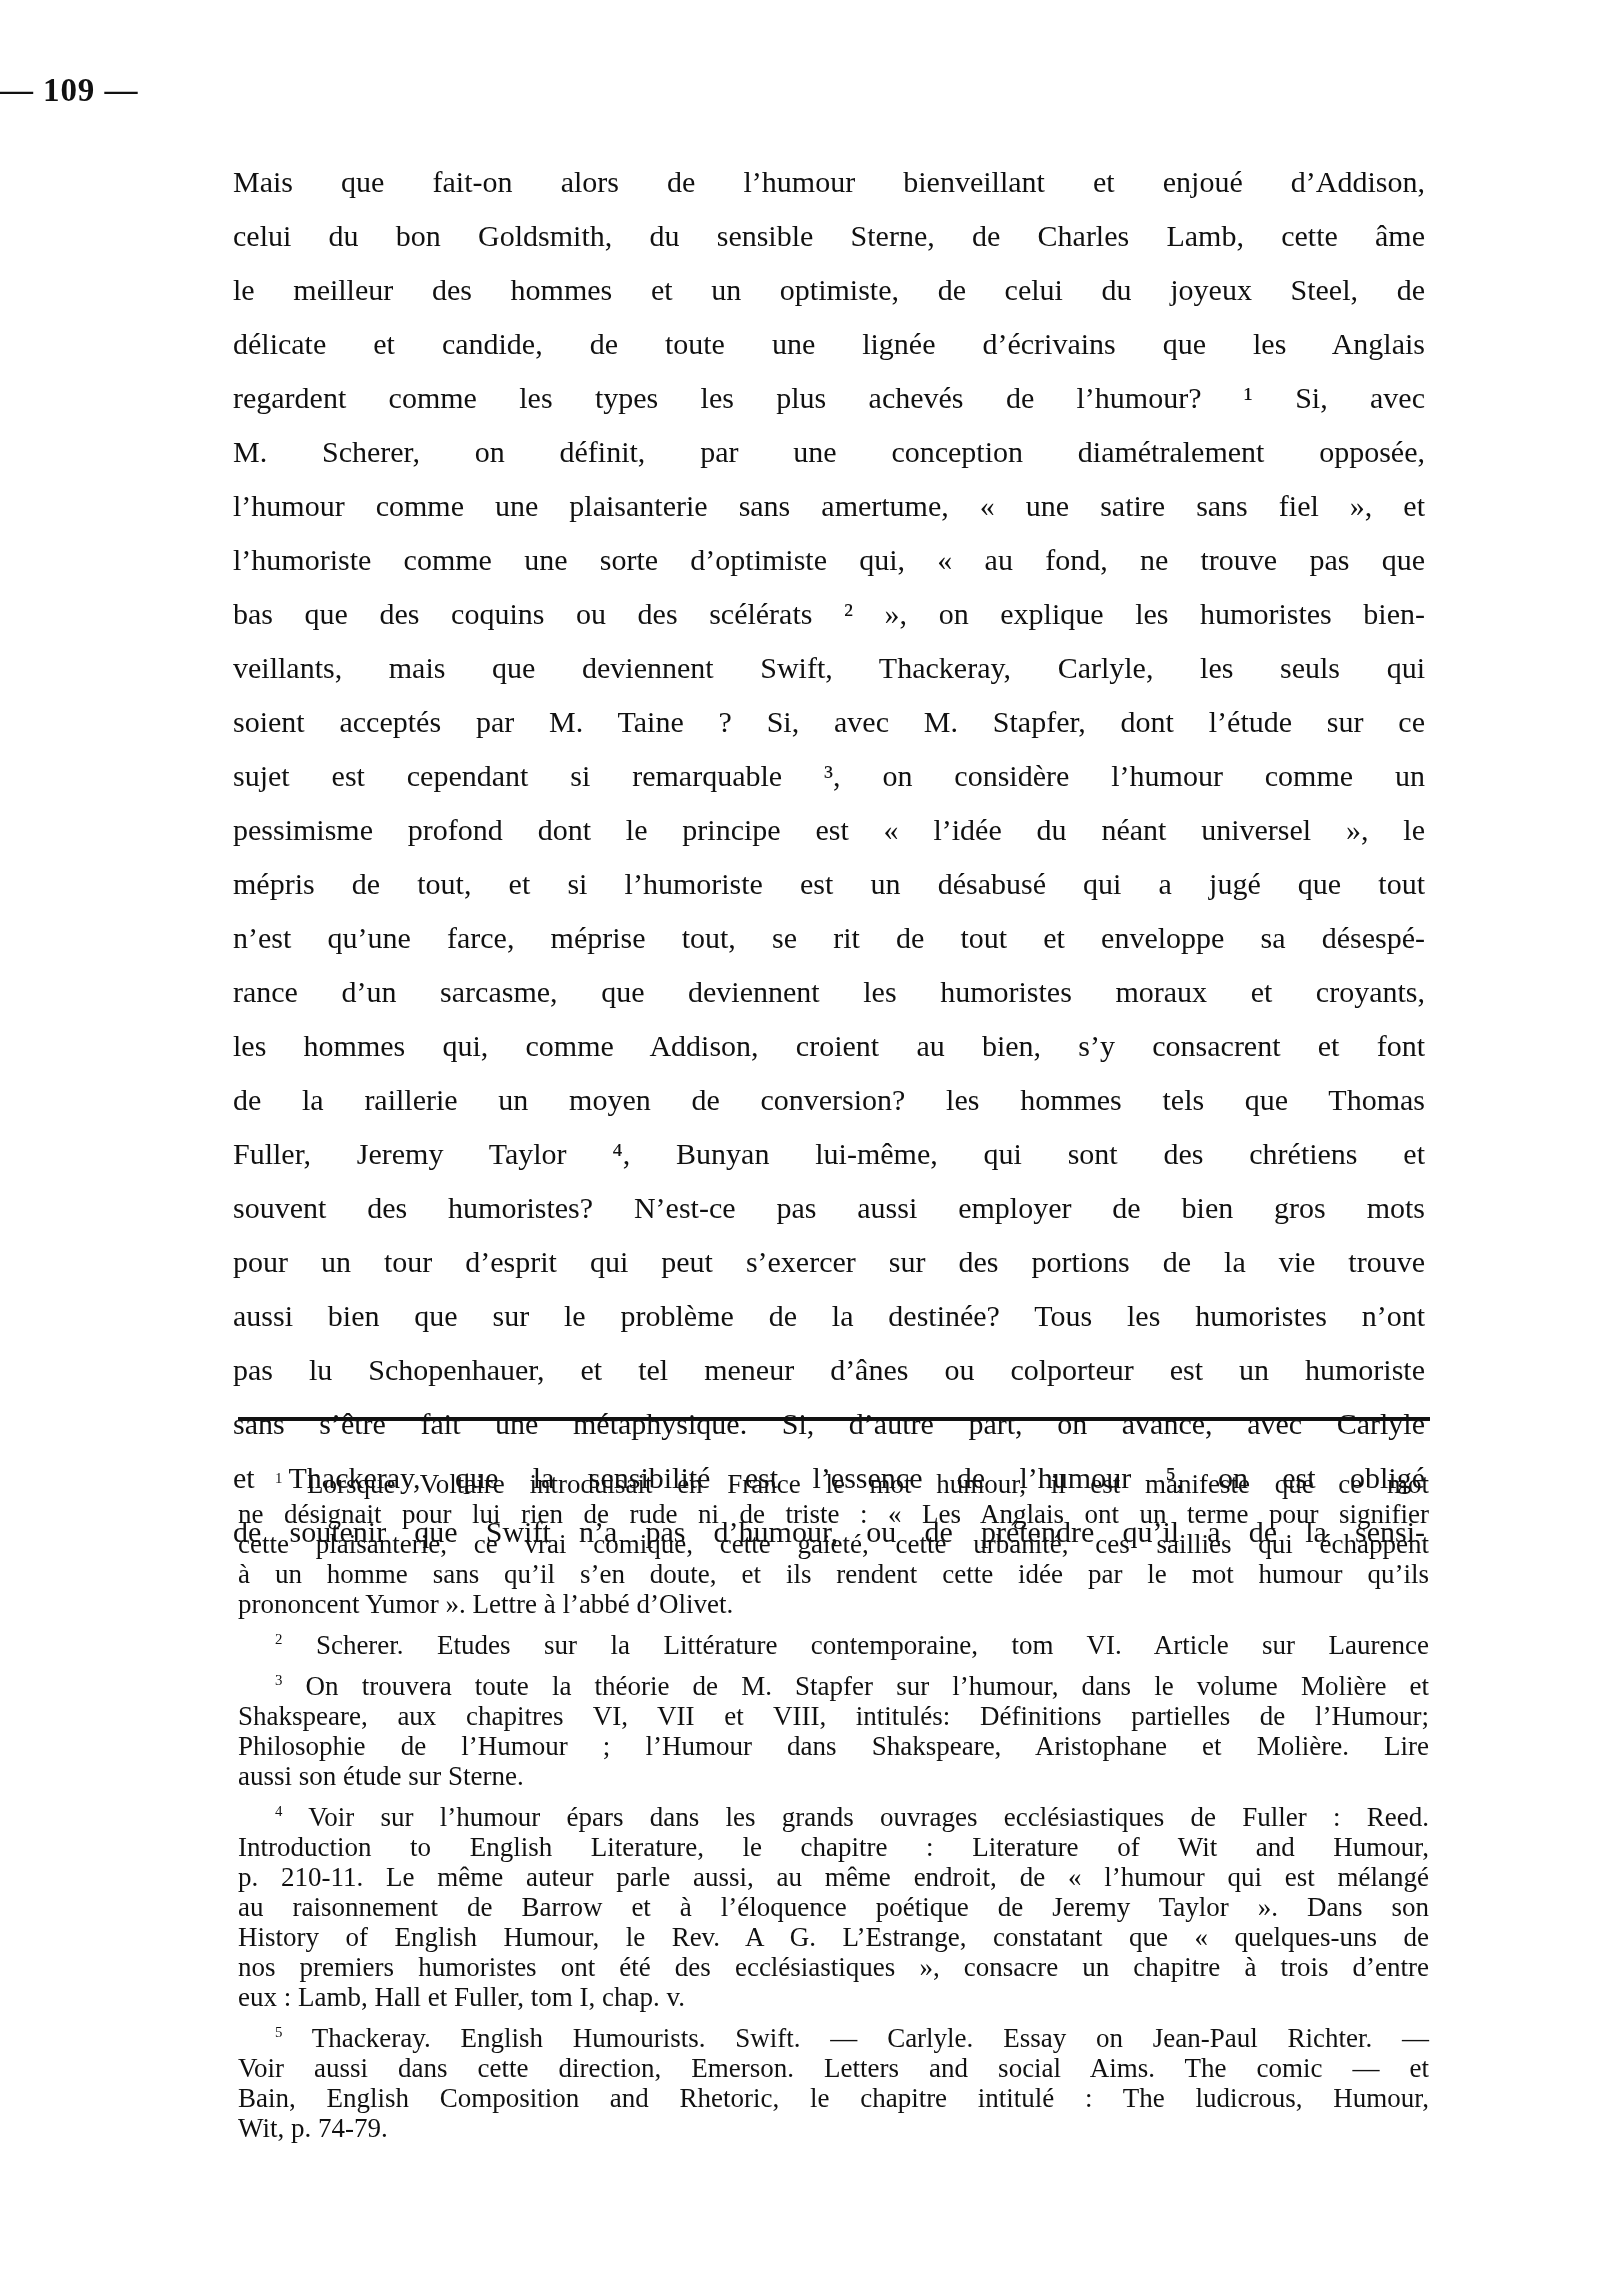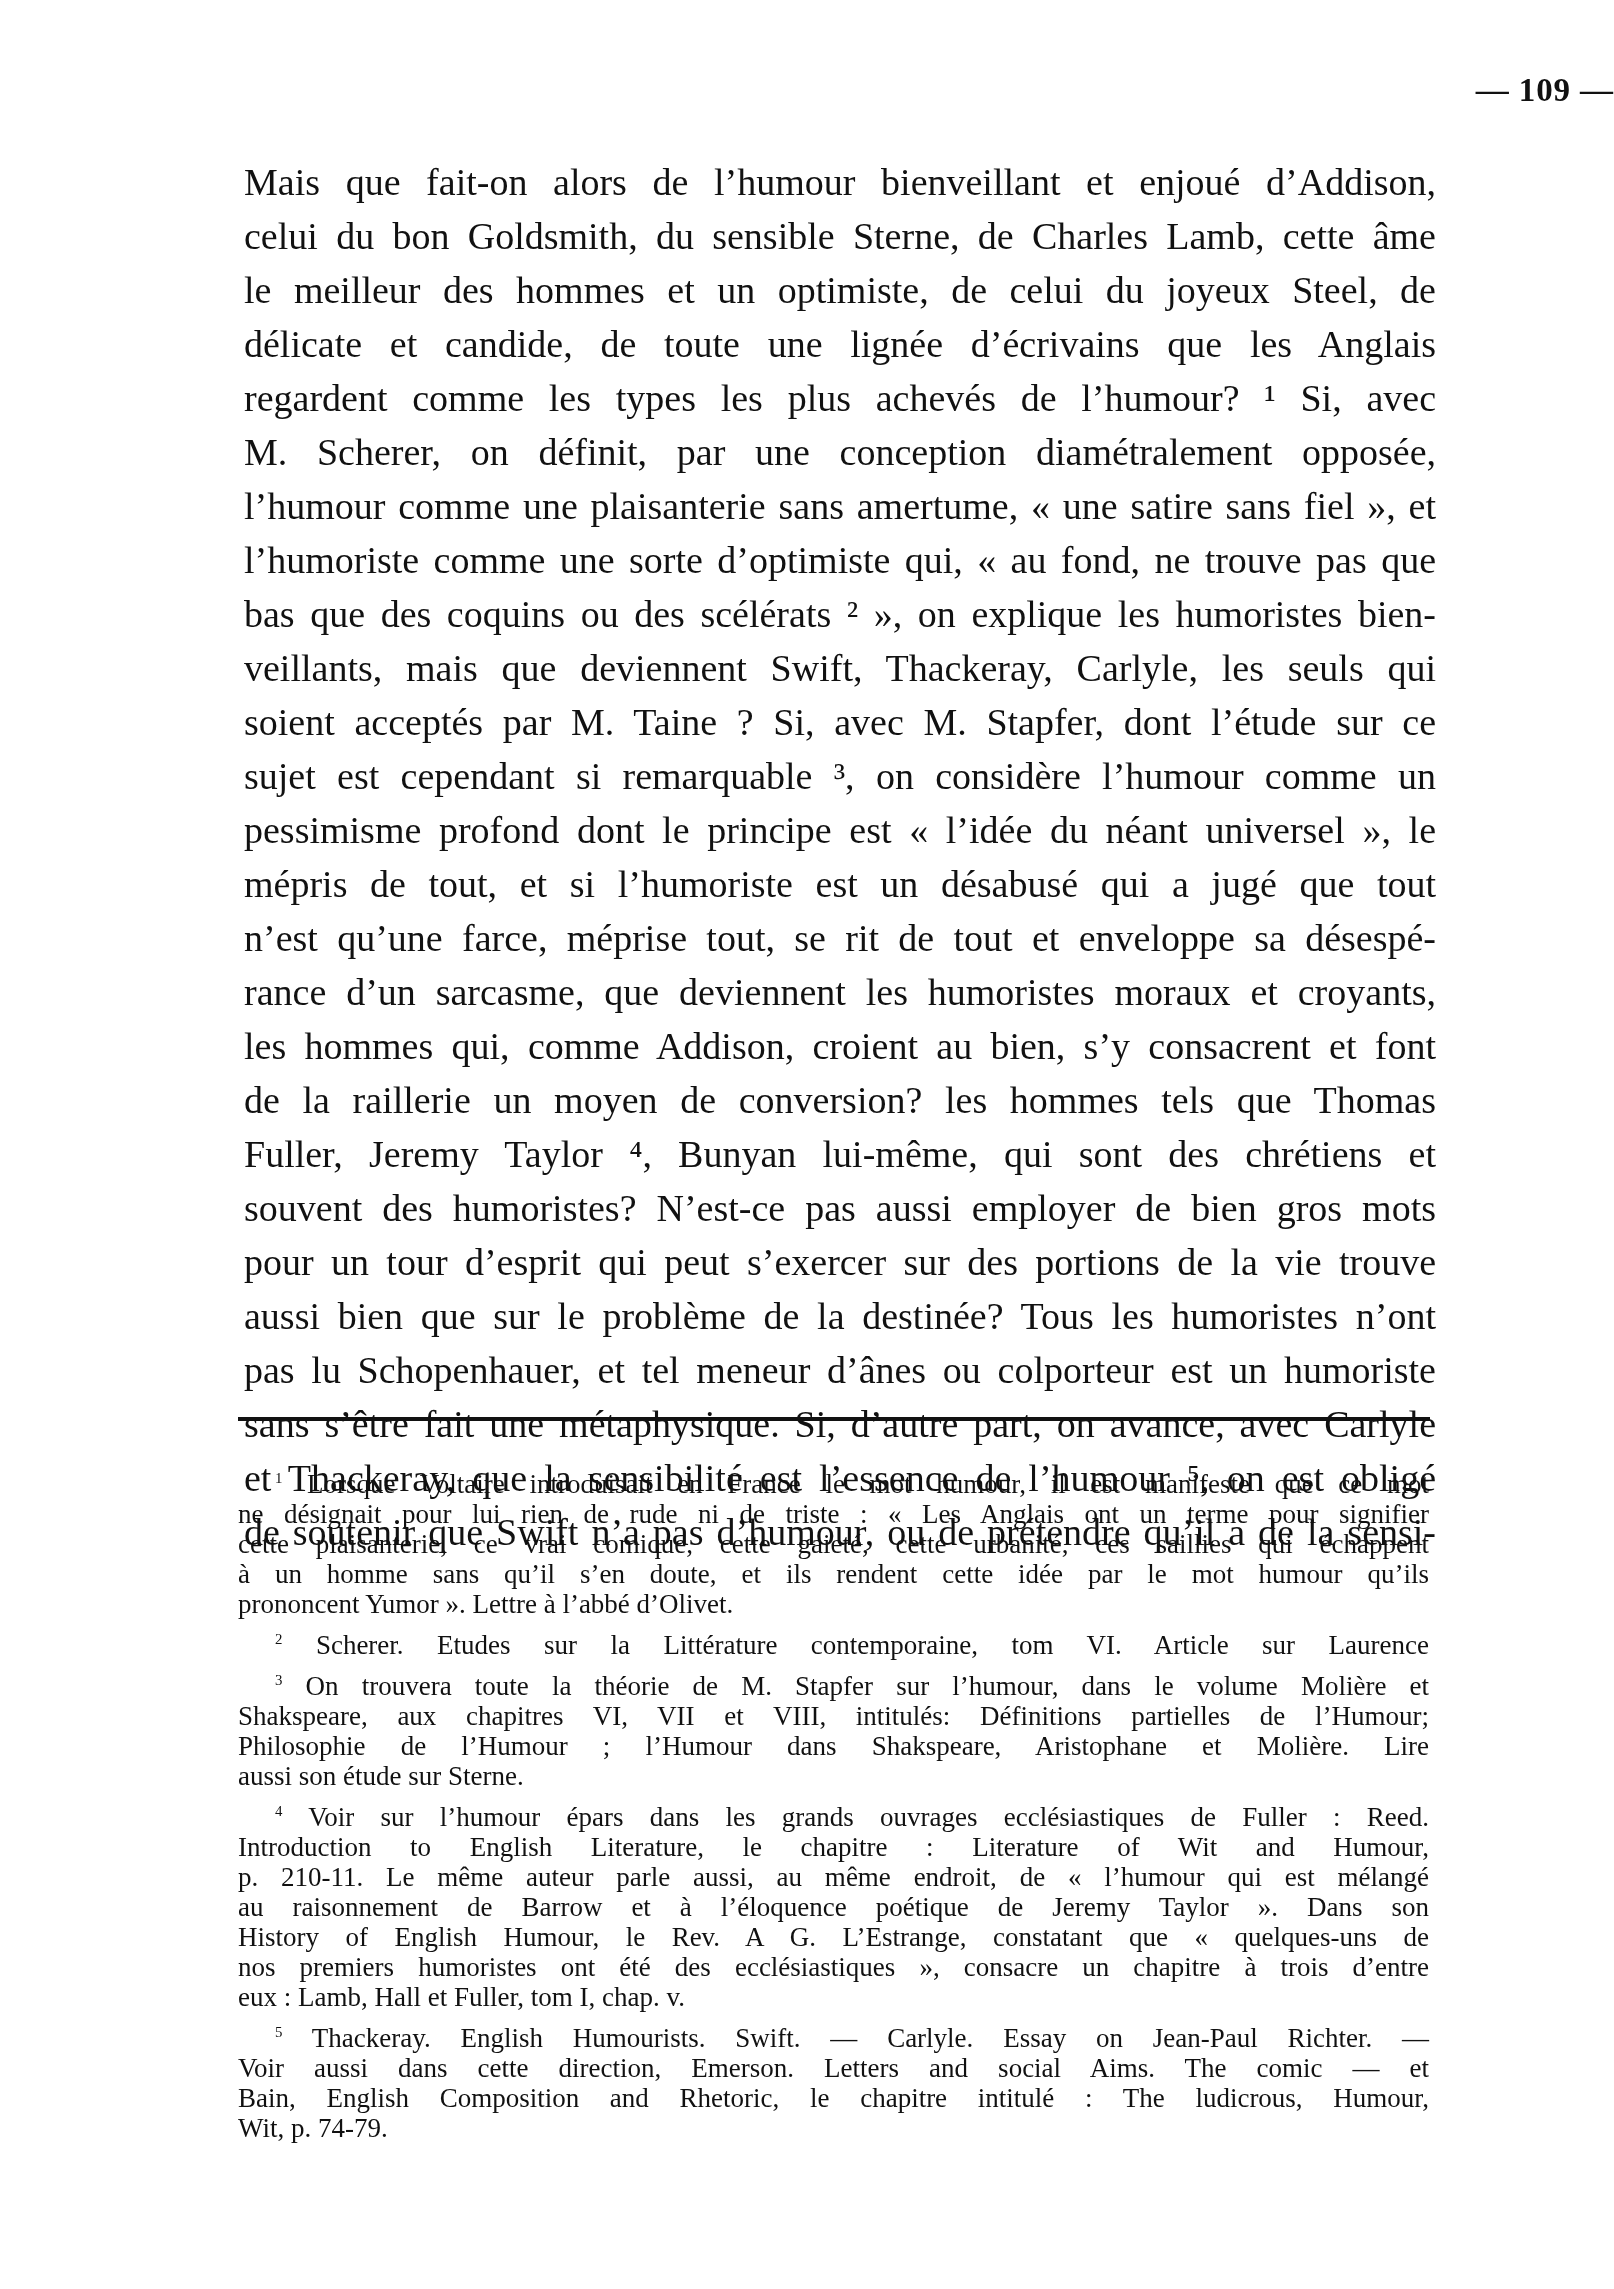--- a/index.html
+++ b/index.html
@@ -1,24 +1,24 @@
 <!DOCTYPE html>
 <html style="font-size:14.8px"><head>
   <meta charset="utf-8">
   <style>
     html, body { margin: 0; padding: 0; background: #ffffff; }
     body { width: 1614px; height: 2290px; position: relative; overflow: hidden; color: #111; }
     .page { position: absolute; left: 0; top: 0; width: 1614px; height: 2290px; background: #fff; }
     .pagenum {
-      position: absolute; top: 72px; left: 0; width: 1614px; text-align: right;
+      position: absolute; top: 72px; left: 0; width: 1614px; text-align: left;
       font-family: "Liberation Serif", serif; font-size: 33px; font-weight: bold; letter-spacing: 0.9px;
     }
     .body-text {
-      position: absolute; left: 244px; top: 155px; width: 1192px;
-      font-family: "Liberation Serif", serif; font-size: 38px; line-height: 54px;
+      position: absolute; left: 233px; top: 155px; width: 1192px;
+      font-family: "Liberation Serif", serif; font-size: 30px; line-height: 54px;
     }
     .line { display: block; white-space: nowrap; text-align: justify; text-align-last: justify; height: 54px; overflow: visible; }
     sup { font-size: 0.55em; vertical-align: 0.7em; line-height: 0; }
     .rule {
       position: absolute; left: 238px; top: 1417px; width: 1192px; height: 3.7px; background: #111;
     }
     .notes {
       position: absolute; left: 238px; top: 1469px; width: 1191px;
       font-family: "Liberation Serif", serif; font-size: 27px; line-height: 30px;
     }

